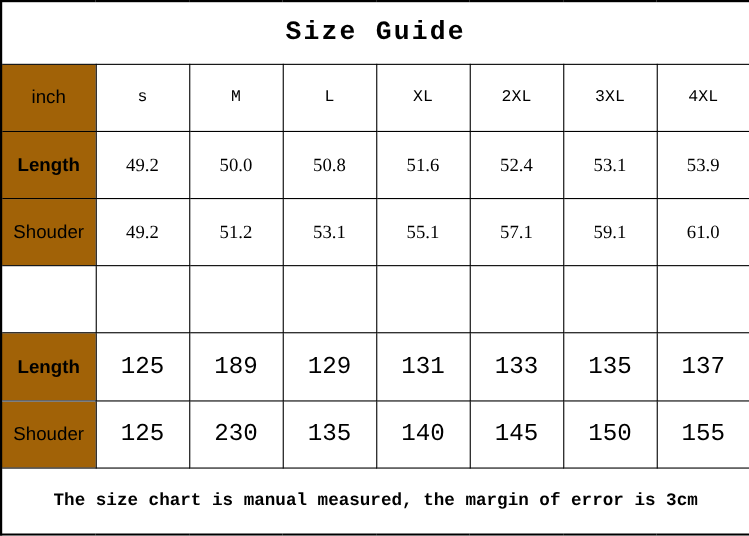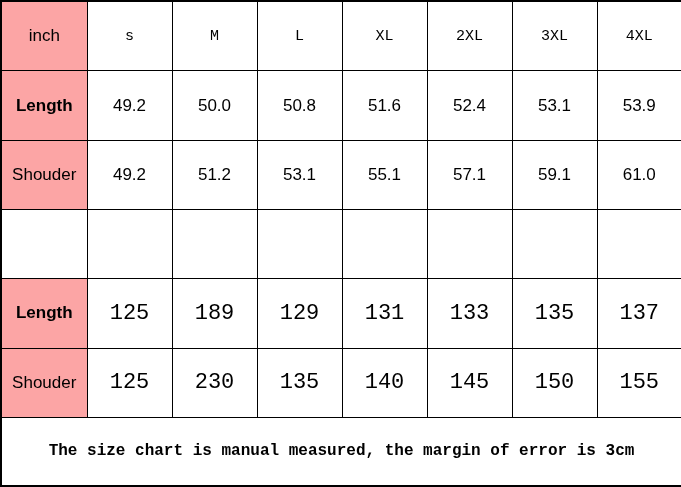--- a/index.html
+++ b/index.html
@@ -36,36 +36,36 @@
     height: 50px;
     font-family: "Liberation Mono", "DejaVu Sans Mono", monospace;
     font-weight: bold;
     font-size: 24px;
     letter-spacing: 2px;
   }
   tr.body-row td { height: 54px; }
 
   
   td.label-cell {
-    background: #fca5a5;
+    background: #a16207;
     font-family: "Liberation Sans", sans-serif;
     font-size: 17px;
   }
   td.label-cell.bold { font-weight: bold; }
   td.spacer-cell { background: #ffffff; }
 
   
   td.size-cell {
     font-family: "Liberation Mono", "DejaVu Sans Mono", monospace;
     font-size: 15px;
   }
 
   
   td.num-sans {
-    font-family: Liberation Sans, sans-serif;
+    font-family: Liberation Serif, serif;
     font-size: 17px;
   }
   
   td.num-mono {
     font-family: "Liberation Mono", "DejaVu Sans Mono", monospace;
     font-size: 22px;
   }
 
   tr.footer-row td {
     height: 53px;
@@ -84,20 +84,23 @@
     <col class="size-col">
         <col class="size-col">
         <col class="size-col">
     <col class="size-col">
         <col class="size-col">
         <col class="size-col">
         <col class="size-col">
   </colgroup>
 
   <tbody>
+        <tr class="title-row">
+    <td colspan="8">Size Guide</td>
+  </tr>
 
   <tr class="body-row">
     <td class="label-cell">inch</td>
     <td class="size-cell">s</td>
     <td class="size-cell">M</td>
     <td class="size-cell">L</td>
     <td class="size-cell">XL</td>
     <td class="size-cell">2XL</td>
     <td class="size-cell">3XL</td>
     <td class="size-cell">4XL</td>

